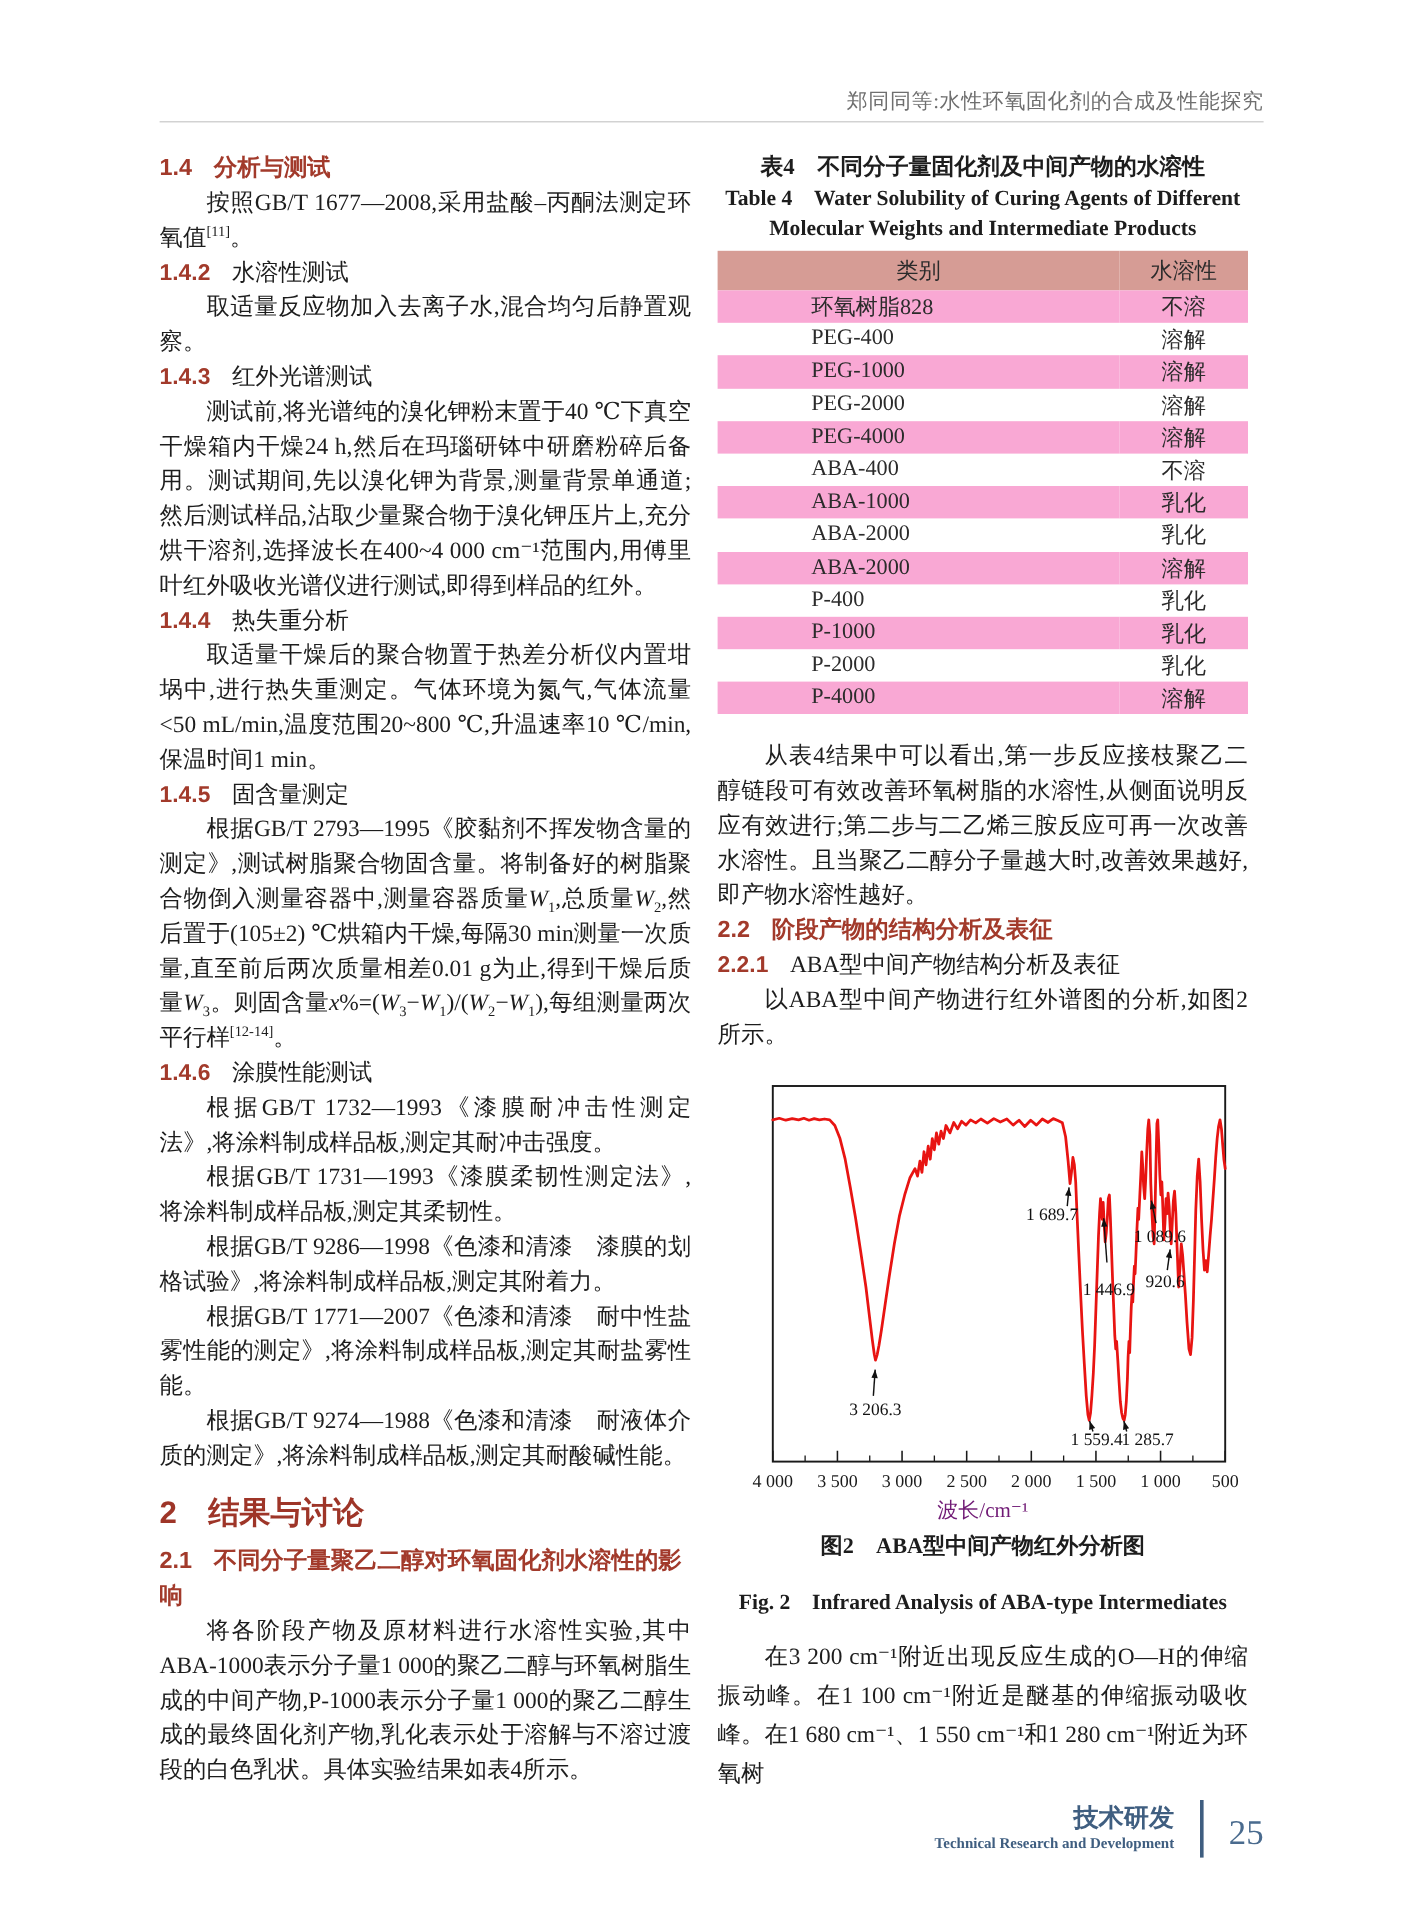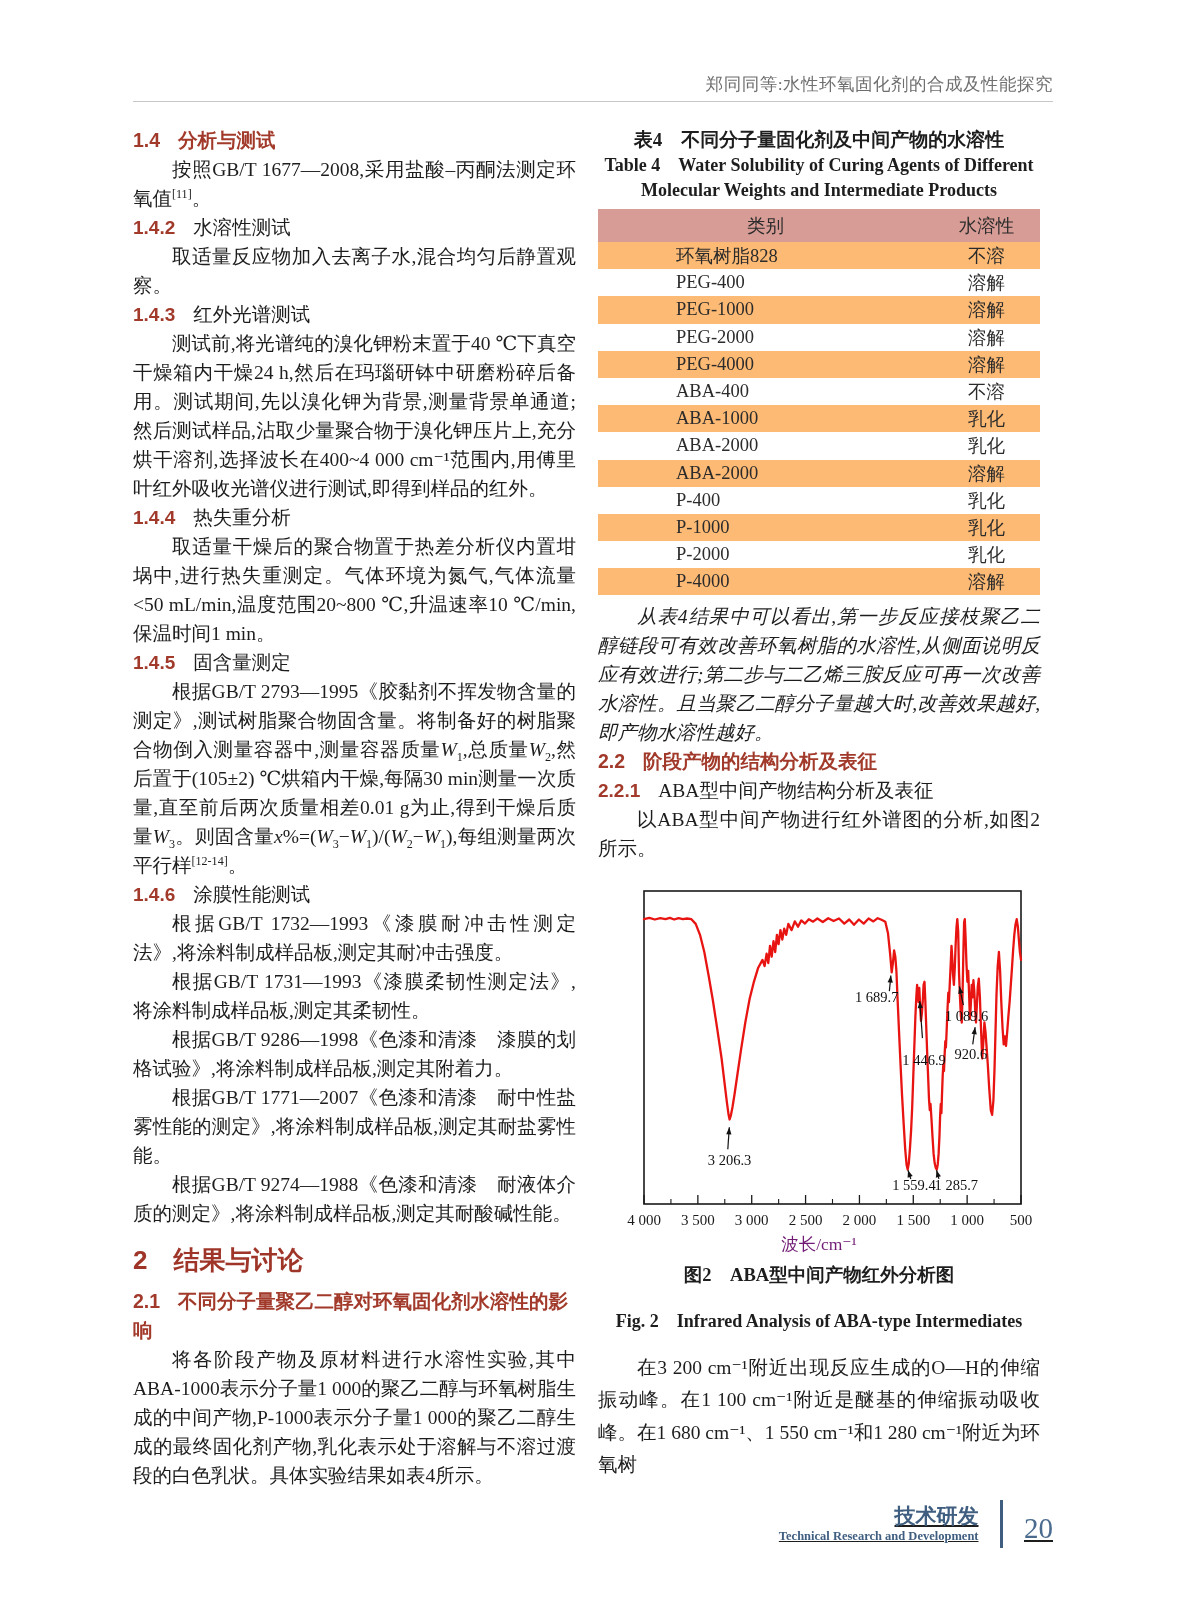--- a/index.html
+++ b/index.html
@@ -51,36 +51,36 @@
   table.solubility{
     width:100%;border-collapse:collapse;margin-top:6px;
     font-size:18.5px;color:#2b2b2b;
   }
   table.solubility th{
     background:#d69c95;font-weight:400;height:31px;text-align:center;
   }
   table.solubility td{height:27.2px;padding:0;}
   table.solubility td:first-child{padding-left:78px;}
   table.solubility td:last-child{text-align:center;}
-  table.solubility tr.alt{background:#fdba74;margin-left:16px;}
-
-  .p-after-table{margin-top:7px;font-style:italic;}
+  table.solubility tr.alt{background:#f9a8d4;margin-left:16px;}
+
+  .p-after-table{margin-top:21px;}
   .p-fig{margin-top:12px;line-height:32.5px;}
 
   .chart-wrap{margin-top:26px;}
   .chart-wrap svg{display:block;}
   .axis-label{
     text-align:center;font-size:17.5px;margin-top:0;line-height:22px;color:#701a75;
   }
   .fig-caption-zh{text-align:center;font-size:18.5px;font-weight:700;line-height:28px;margin-top:6px;}
   .fig-caption-en{text-align:center;font-size:18px;font-weight:700;line-height:26px;}
 
   .page-footer{
     position:absolute;top:1496px;left:598px;width:455px;
-    display:flex;justify-content:flex-end;align-items:center;gap:21px;text-decoration:underline;
+    display:flex;justify-content:flex-end;align-items:center;gap:21px;
   }
   .footer-labels{text-align:right;color:#3f5e80;}
   .footer-zh{
     font-family:"Liberation Sans","DejaVu Sans",sans-serif;
     font-weight:700;font-size:21px;line-height:24px;
   }
   .footer-en{font-size:12.5px;line-height:16px;font-weight:700;}
   .footer-bar{width:3.5px;height:48px;background:#3f5e80;}
   .footer-page{font-size:29px;color:#4a6b8e;line-height:48px;padding-top:8px;}
 </style>
@@ -249,14 +249,14 @@
 
   <p class="para p-fig">在3 200 cm⁻¹附近出现反应生成的O—H的伸缩振动峰。在1 100 cm⁻¹附近是醚基的伸缩振动吸收峰。在1 680 cm⁻¹、1 550 cm⁻¹和1 280 cm⁻¹附近为环氧树</p>
 </div>
 
 <div class="page-footer">
   <div class="footer-labels">
     <div class="footer-zh">技术研发</div>
     <div class="footer-en">Technical Research and Development</div>
   </div>
   <div class="footer-bar"></div>
-  <div class="footer-page">20</div>
+  <div class="footer-page">25</div>
 </div>
 
 </body></html>

